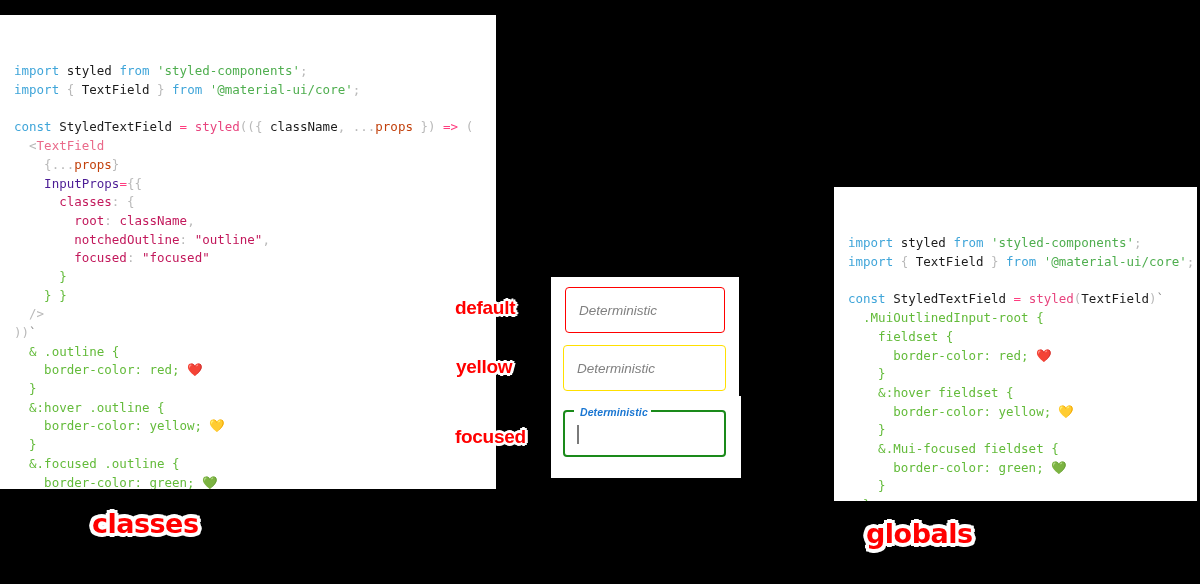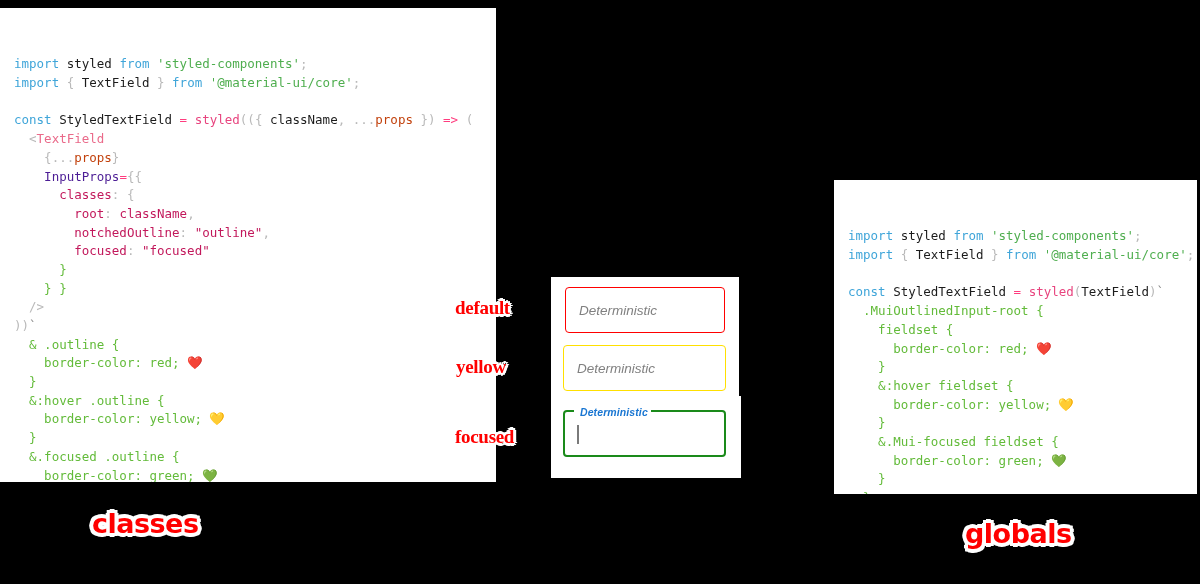--- a/index.html
+++ b/index.html
@@ -16,20 +16,21 @@
   }
 
   
   .code-panel {
     position: absolute;
     background: #ffffff;
     box-sizing: border-box;
     font-family: "DejaVu Sans Mono", monospace;
     white-space: pre;
     overflow: hidden;
+    margin-top: 7px;
   }
   #panel-classes {
     left: 0px;
     top: 8px;
     width: 496px;
     height: 474px;
     padding: 10px 0 0 14px;
     font-size: 12.5px;
     line-height: 18.7px;
   }
@@ -56,21 +57,21 @@
   .t-jsx  { color: #ea6a8a; }            
   .t-attr { color: #4c1d95; }            
   .t-css  { color: #63bb3a; }
   .t-tick { color: #888888; }
   .t-spread { color: #c2410c; }
 
   
   .anno {
     position: absolute;
     color: #ff0000;
-    font-family: Liberation Serif, serif;
+    font-family: Liberation Sans, sans-serif;
     font-weight: bold;
     font-size: 19px;
     letter-spacing: -0.3px;
     text-shadow:
        2px  0   0 #fff, -2px  0   0 #fff,
        0    2px 0 #fff,  0   -2px 0 #fff,
        2px  2px 0 #fff, -2px  2px 0 #fff,
        2px -2px 0 #fff, -2px -2px 0 #fff,
        3px  0   0 #fff, -3px  0   0 #fff,
        0    3px 0 #fff,  0   -3px 0 #fff;
@@ -90,21 +91,21 @@
     text-shadow:
        3px  0   0 #fff, -3px  0   0 #fff,
        0    3px 0 #fff,  0   -3px 0 #fff,
        3px  3px 0 #fff, -3px  3px 0 #fff,
        3px -3px 0 #fff, -3px -3px 0 #fff,
        4px  0   0 #fff, -4px  0   0 #fff,
        0    4px 0 #fff,  0   -4px 0 #fff;
     white-space: nowrap;
   }
   #title-classes { left: 92px; top: 508px; }
-  #title-globals { left: 965px; top: 518px; }
+  #title-globals { left: 866px; top: 518px; }
 
   
   #demo-top {
     position: absolute;
     left: 551px;
     top: 277px;
     width: 188px;
     height: 119px;
     background: #ffffff;
   }

